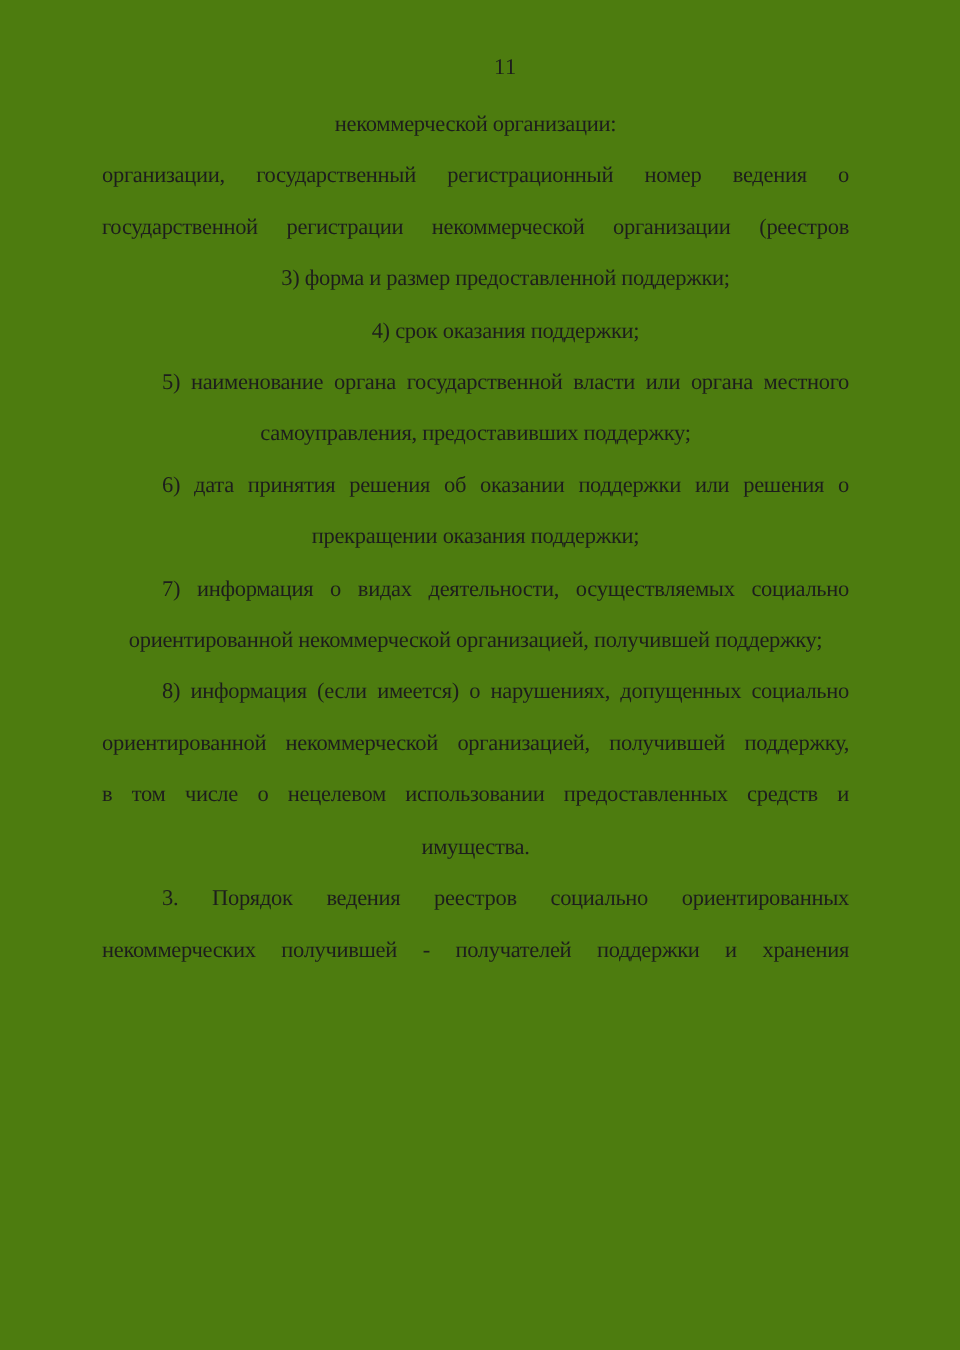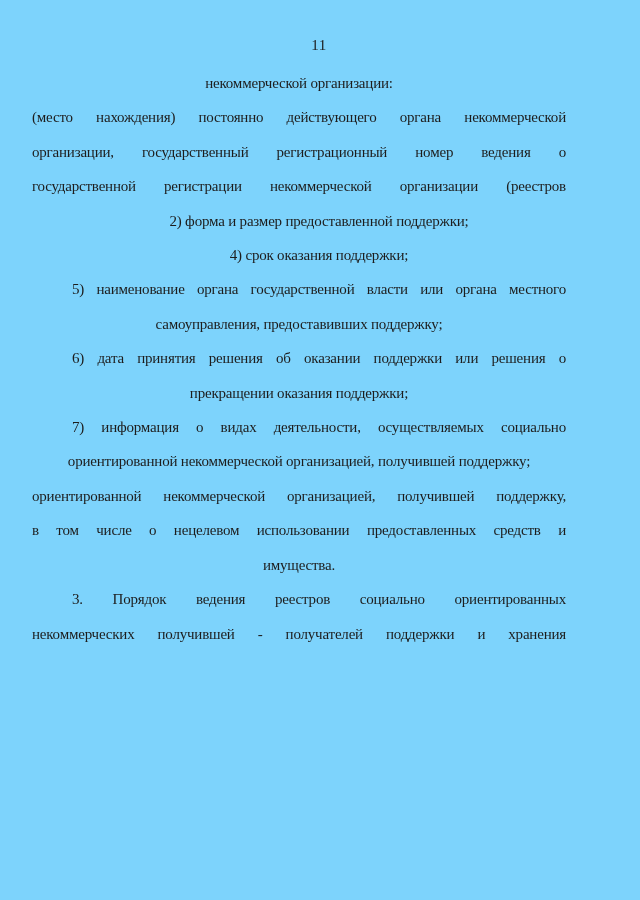--- a/index.html
+++ b/index.html
@@ -10,23 +10,23 @@
     width: 640px;
     height: 900px;
     background: #ffffff;
     font-family: "Liberation Serif", "DejaVu Serif", serif;
     color: #1d1d1d;
   }
   .page {
     box-sizing: border-box;
     width: 640px;
     height: 900px;
-    padding: 36px 74px 0 32px;
+    padding: 36px 74px 0 68px;
     overflow: hidden;
-    background: #7dd3fc;
+    background: #4d7c0f;
   }
   .page-number {
     text-align: center;
     text-indent: 40px; 
     font-size: 15px;
     line-height: 18px;
     letter-spacing: 0.5px;
   }
   .doc-body {
     margin-top: 12px;
@@ -46,30 +46,30 @@
     text-indent: 40px;
   }
 </style>
 </head>
 <body>
 
 <div class="page">
   <div class="page-number">11</div>
   <div class="doc-body">
       <div class="line">некоммерческой организации:</div>
-      <div class="line justify">(место нахождения) постоянно действующего органа некоммерческой</div>
       <div class="line justify">организации, государственный регистрационный номер ведения о</div>
       <div class="line justify">государственной регистрации некоммерческой организации (реестров</div>
-      <div class="line indent">2) форма и размер предоставленной поддержки;</div>
+      <div class="line indent">3) форма и размер предоставленной поддержки;</div>
       <div class="line indent">4) срок оказания поддержки;</div>
       <div class="line indent justify">5) наименование органа государственной власти или органа местного</div>
       <div class="line">самоуправления, предоставивших поддержку;</div>
       <div class="line indent justify">6) дата принятия решения об оказании поддержки или решения о</div>
       <div class="line">прекращении оказания поддержки;</div>
       <div class="line indent justify">7) информация о видах деятельности, осуществляемых социально</div>
       <div class="line">ориентированной некоммерческой организацией, получившей поддержку;</div>
+      <div class="line indent justify">8) информация (если имеется) о нарушениях, допущенных социально</div>
       <div class="line justify">ориентированной некоммерческой организацией, получившей поддержку,</div>
       <div class="line justify">в том числе о нецелевом использовании предоставленных средств и</div>
       <div class="line">имущества.</div>
       <div class="line indent justify">3. Порядок ведения реестров социально ориентированных</div>
       <div class="line justify">некоммерческих получившей - получателей поддержки и хранения</div>
     </div>
 </div>
 
 </body></html>

